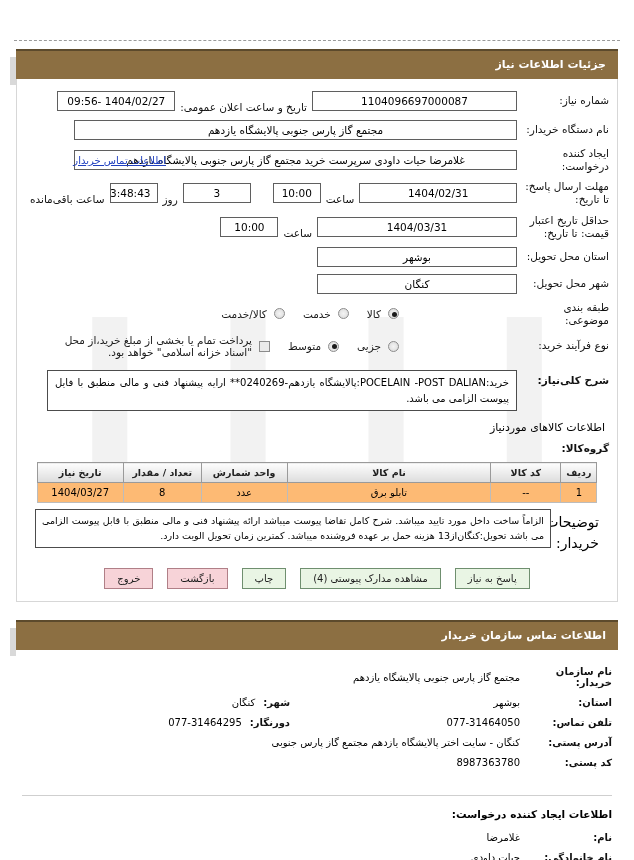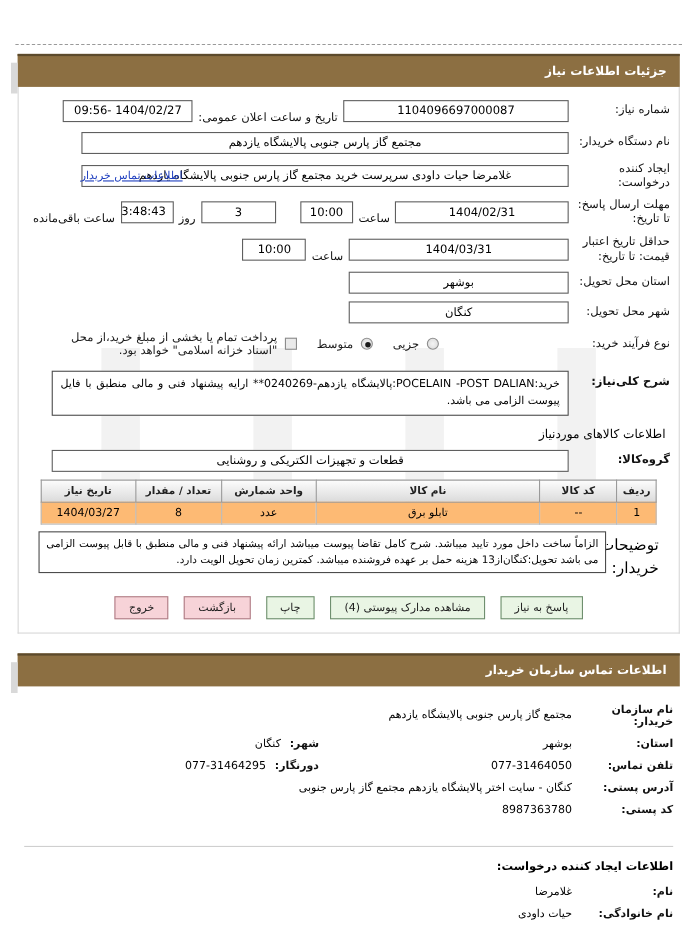--- a/index.html
+++ b/index.html
@@ -320,20 +320,31 @@
       <div class="row">
         <div class="lbl">استان محل تحویل:</div>
         <div class="fld w200">بوشهر</div>
       </div>
 
       <div class="row">
         <div class="lbl">شهر محل تحویل:</div>
         <div class="fld w200">کنگان</div>
       </div>
 
+      <div class="row">
+        <div class="lbl">طبقه بندی موضوعی:</div>
+        <div class="radio-group" style="margin-right:118px">
+          <span class="radio on"></span>
+          <span class="radio-lbl">کالا</span>
+          <span class="radio"></span>
+          <span class="radio-lbl">خدمت</span>
+          <span class="radio"></span>
+          <span class="radio-lbl">کالا/خدمت</span>
+        </div>
+      </div>
 
       <div class="row">
         <div class="lbl">نوع فرآیند خرید:</div>
         <div class="radio-group" style="margin-right:118px">
           <span class="radio"></span>
           <span class="radio-lbl">جزیی</span>
           <span class="radio on"></span>
           <span class="radio-lbl">متوسط</span>
           <span class="chk"></span>
           <span class="radio-lbl">پرداخت تمام یا بخشی از مبلغ خرید،از محل "اسناد خزانه اسلامی" خواهد بود.</span>
@@ -342,21 +353,20 @@
 
       <div class="row" style="align-items:flex-start;margin-top:12px">
         <div class="lbl" style="font-weight:bold;padding-top:4px">شرح کلی‌نیاز:</div>
         <div class="desc-box">خرید:POCELAIN -POST DALIAN:پالایشگاه یازدهم-0240269** ارایه پیشنهاد فنی و مالی منطبق با فایل پیوست الزامی می باشد.</div>
       </div>
 
       <div class="sect-title">اطلاعات کالاهای موردنیاز</div>
 
       <div class="row">
         <div class="lbl" style="font-weight:bold">گروه‌کالا:</div>
-        <div class="fld" style="width:470px">قطعات و تجهیزات الکتریکی و روشنایی</div>
       </div>
 
       <table class="items">
         <thead>
           <tr>
             <th style="width:36px">ردیف</th>
             <th style="width:70px">کد کالا</th>
             <th>نام کالا</th>
             <th style="width:86px">واحد شمارش</th>
             <th style="width:78px">تعداد / مقدار</th>

